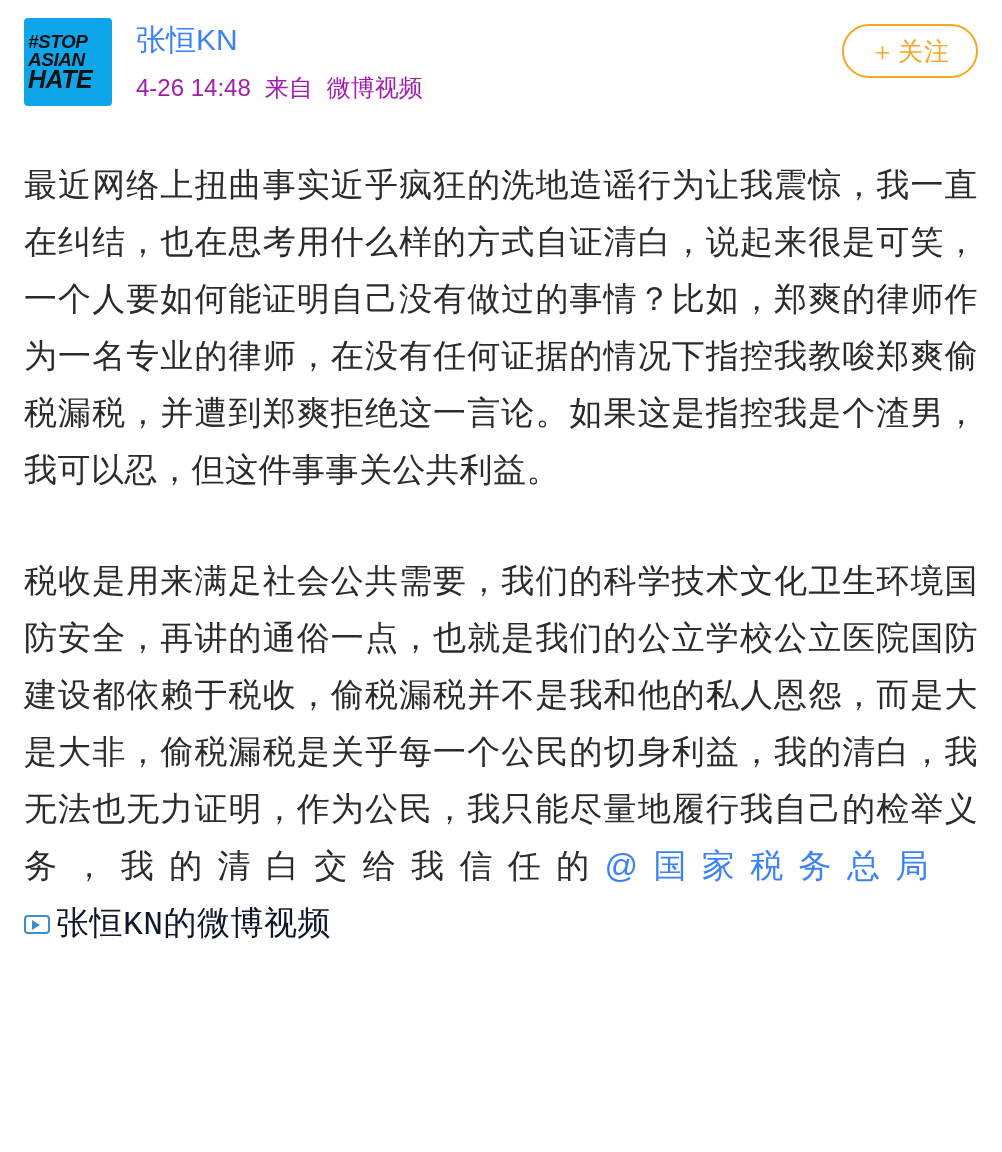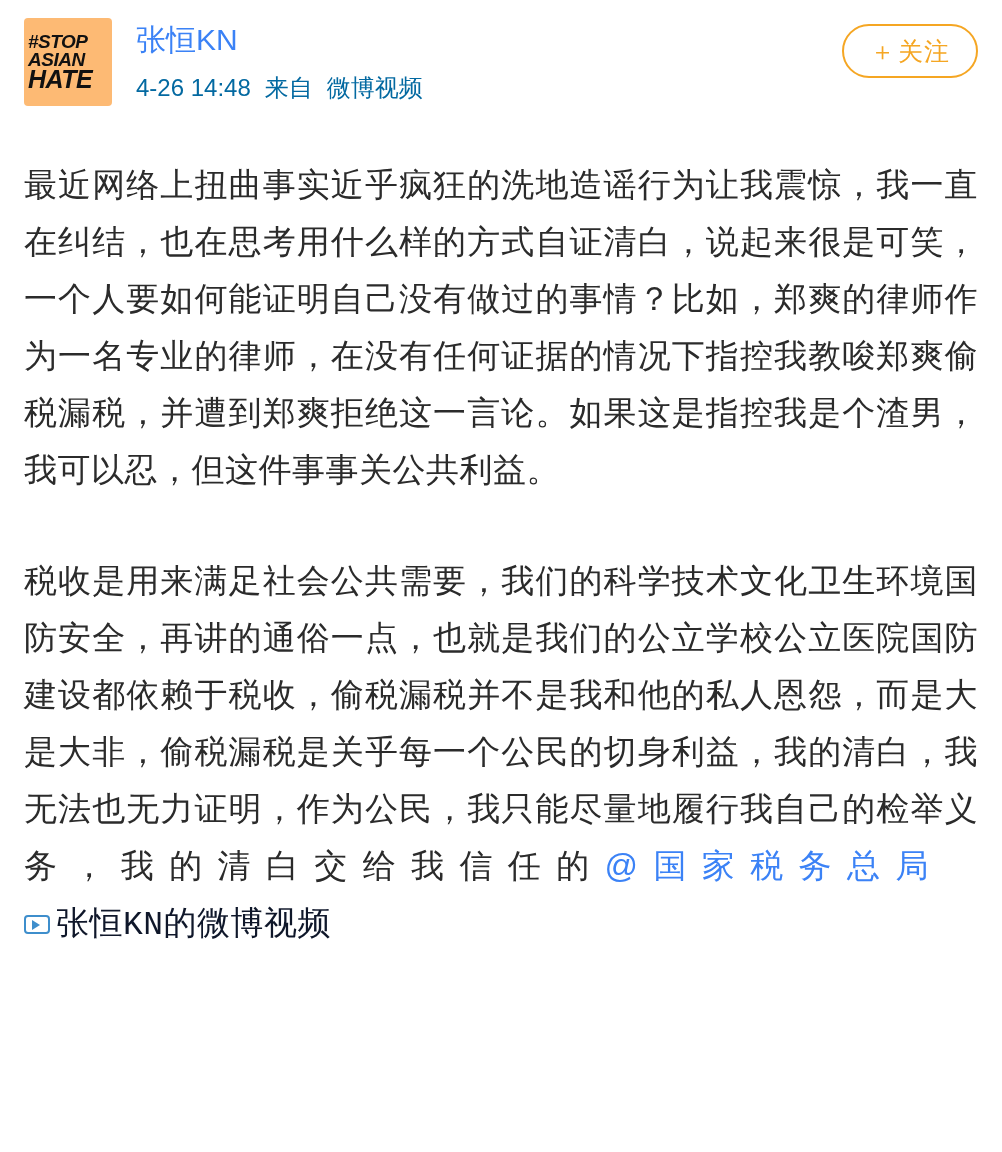--- a/index.html
+++ b/index.html
@@ -45,21 +45,21 @@
   }
   .avatar-inner {
     width: 88px;
     height: 88px;
     display: flex;
     flex-direction: column;
     justify-content: center;
     align-items: flex-start;
     padding-left: 4px;
     box-sizing: border-box;
-    background: #fdba74;
+    background: #0ea5e9;
   }
   .avatar-line {
     font-family: "Liberation Sans", sans-serif;
     font-weight: bold;
     font-style: italic;
     color: #111111;
     line-height: 0.92;
     letter-spacing: -0.5px;
   }
   .avatar-line.l1 { font-size: 19px; }
@@ -77,21 +77,21 @@
   .username {
     font-size: 30px;
     color: #3b82f6;
     font-weight: normal;
     line-height: 1.2;
     margin-bottom: 16px;
   }
 
   .meta {
     font-size: 24px;
-    color: #0369a1;
+    color: #a21caf;
     line-height: 1.2;
     display: flex;
     align-items: flex-start;
   }
   .meta .sep { display: inline-block; width: 14px; }
 
   .follow-btn {
     position: absolute;
     right: 0;
     top: 6px;

